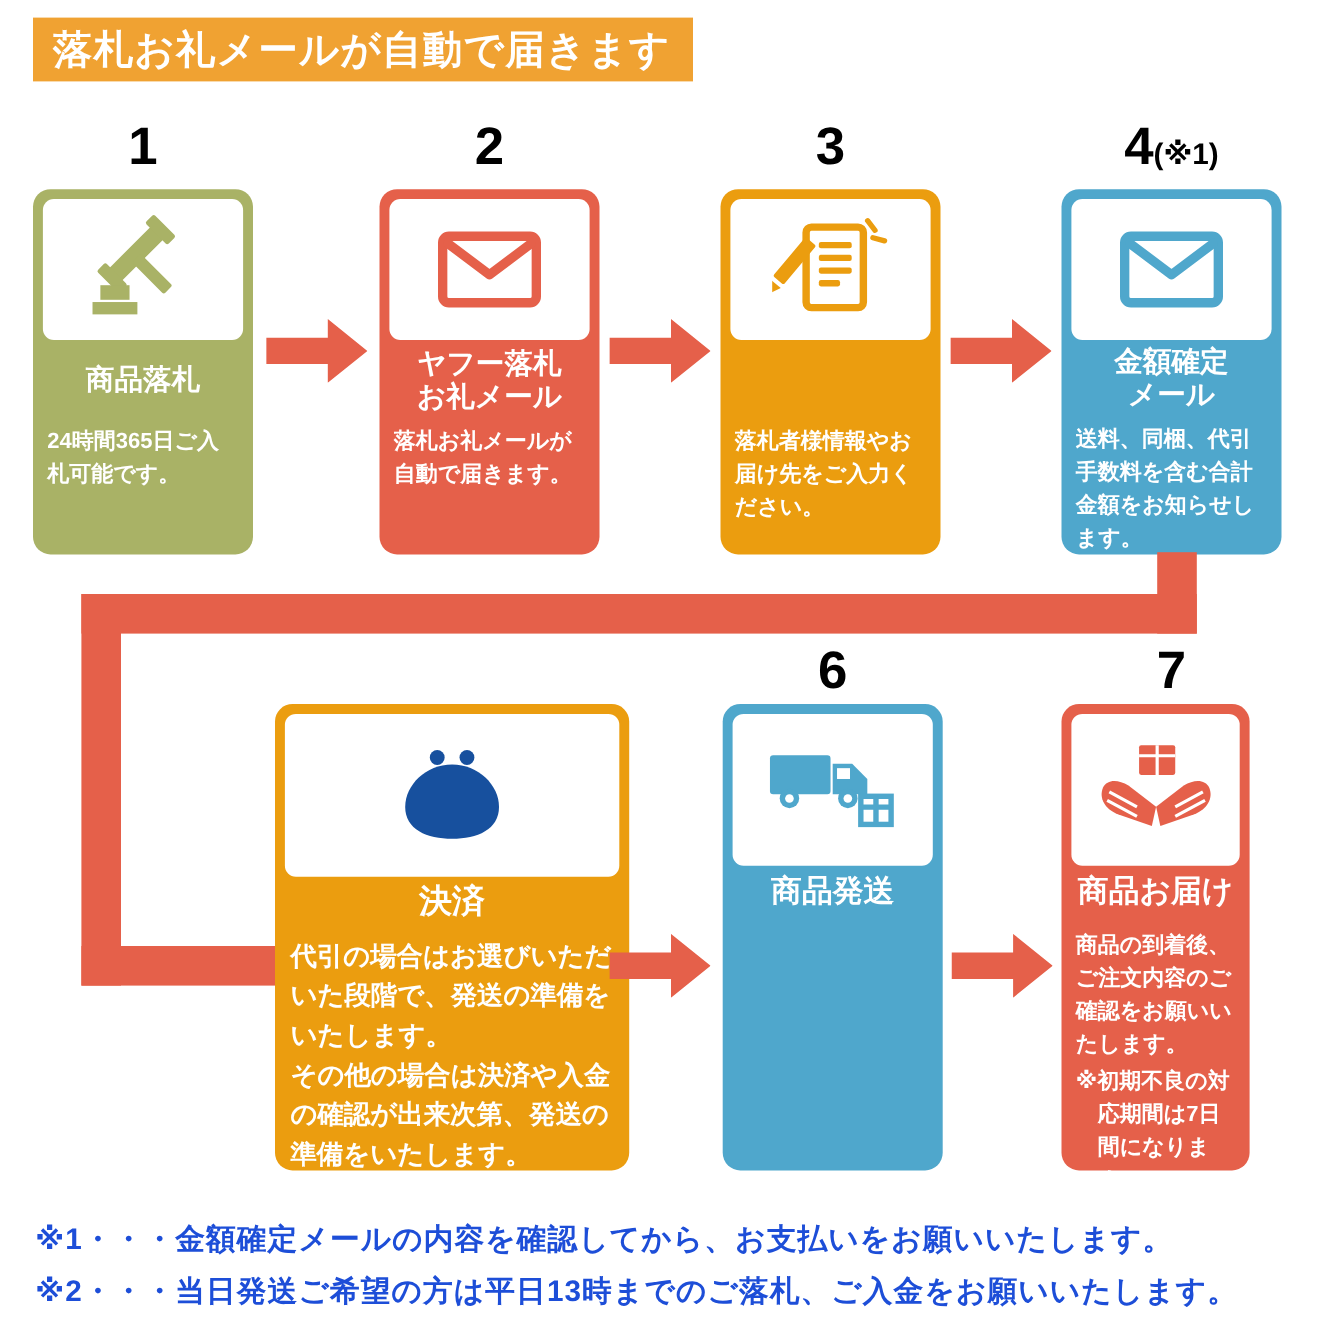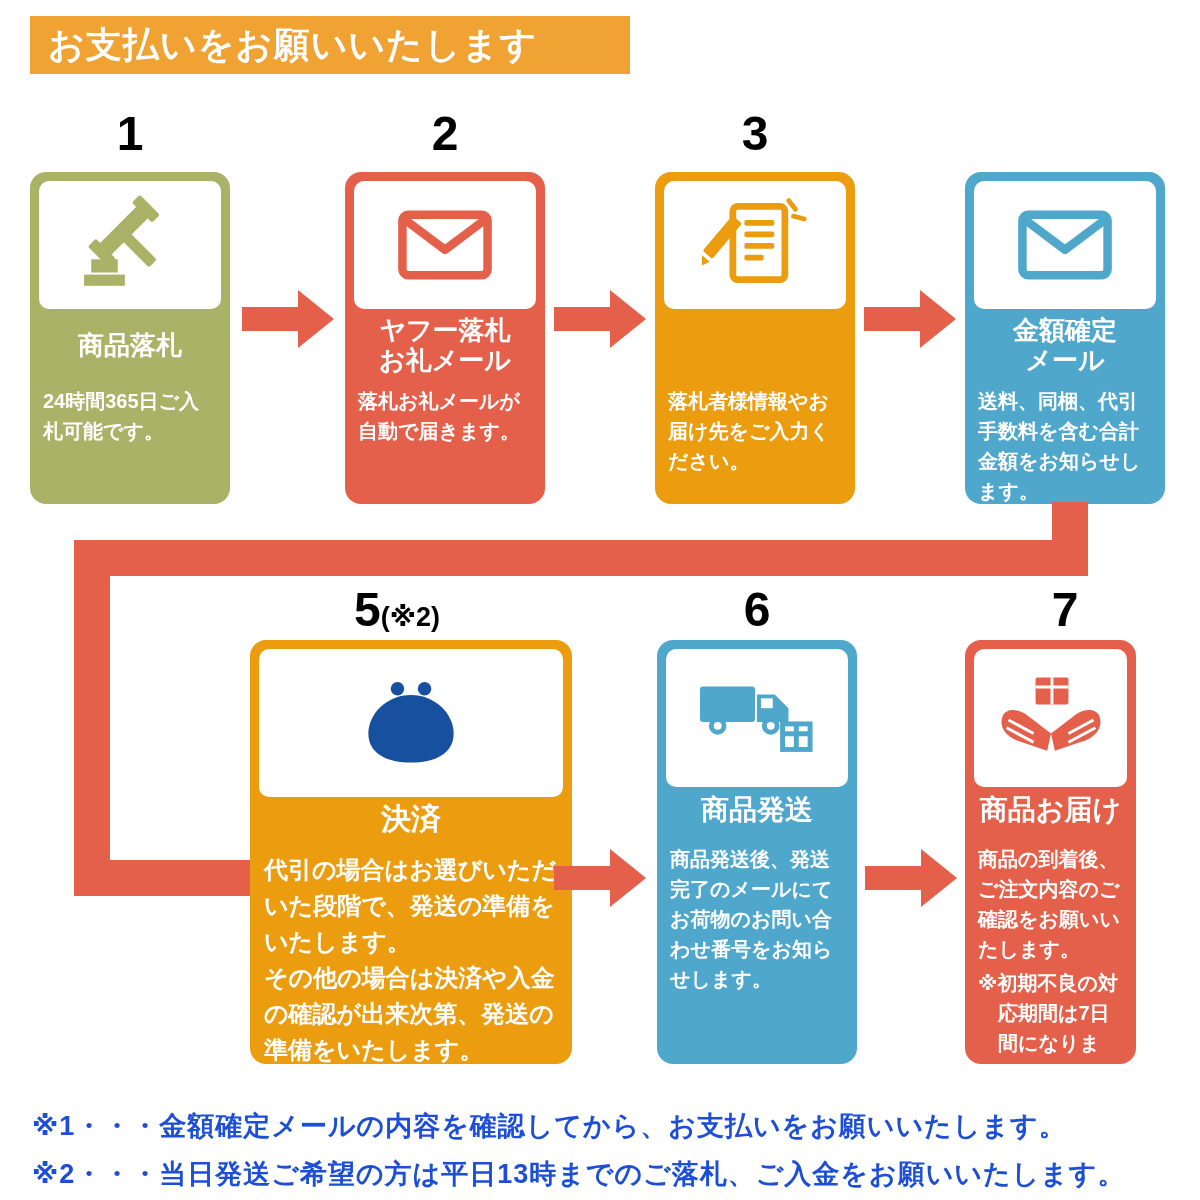--- a/index.html
+++ b/index.html
@@ -27,21 +27,21 @@
   .r1 .icon-box{height:128px;}
   .card-title{position:absolute;left:0;right:0;display:flex;flex-direction:column;align-items:center;
     justify-content:center;color:#fff;font-weight:bold;text-align:right;}
   .r1 .card-title{top:140px;height:68px;font-size:26px;line-height:1.15;}
   .card-desc{position:absolute;left:13px;right:13px;color:#fff;font-weight:bold;font-size:20px;line-height:1.5;}
   .r1 .card-desc{top:214px;}
 
   .card-1{left:30px;background:#A9B266;}   .card-1 .icon-box{color:#A9B266;}
   .card-2{left:345px;background:#E5604A;}  .card-2 .icon-box{color:#E5604A;}
   .card-3{left:655px;background:#EB9D0F;}  .card-3 .icon-box{color:#EB9D0F;}
-  .card-4{left:965px;background:#4FA7CC;}  .card-4 .icon-box{color:#4FA7CC;}
+  .card-4{left:965px;background:#4FA7CC;font-family:Liberation Mono, monospace;}  .card-4 .icon-box{color:#4FA7CC;}
 
   .card-5{left:250px;top:640px;width:322px;height:424px;background:#EB9D0F;}
   .card-5 .icon-box{height:148px;color:#17509E;}
   .card-5 .card-title{top:156px;height:46px;font-size:30px;}
   .card-5 .card-desc{top:212px;left:14px;right:14px;font-size:24px;}
   .card-5 .card-desc .para{margin:0 0 0 0;}
 
   .card-6{left:657px;top:640px;width:200px;height:424px;background:#4FA7CC;}
   .card-6 .icon-box{height:138px;color:#4FA7CC;}
   .card-6 .card-title{top:148px;height:44px;font-size:28px;}
@@ -68,25 +68,26 @@
 
   .note{position:absolute;left:32px;font-size:27px;font-weight:bold;color:#1d4ed8;white-space:nowrap;letter-spacing:1px;}
   .note1{top:1108px;}
   .note2{top:1156px;}
 </style>
 </head>
 <body>
 
 <div class="stage">
 
-  <div class="title-bar">お支払いをお願いいたします</div>
+  <div class="title-bar">落札お礼メールが自動で届きます</div>
 
   <div class="step-num n1"><span>1</span></div>
   <div class="step-num n2"><span>2</span></div>
   <div class="step-num n3"><span>3</span></div>
+  <div class="step-num n4"><span>4</span><span class="suffix">(※1)</span></div>
 
   <div class="card r1 card-1">
     <div class="icon-box">
       <svg viewBox="0 0 100 100" width="102" height="102">
         <g fill="currentColor">
           <g transform="rotate(-45 44 36)">
             <rect x="14" y="28" width="60" height="16" rx="2"></rect>
             <rect x="8" y="22" width="11" height="28" rx="2"></rect>
             <rect x="69" y="22" width="11" height="28" rx="2"></rect>
           </g>
@@ -158,21 +159,20 @@
       </svg></div>
   <div class="arrow a3"><svg viewBox="0 0 92 58" width="92" height="58">
         <polygon points="0,17 56,17 56,0 92,29 56,58 56,41 0,41" fill="currentColor"></polygon>
       </svg></div>
 
   <div class="conn conn-a"></div>
   <div class="conn conn-b"></div>
   <div class="conn conn-c"></div>
   <div class="conn conn-d"></div>
 
-  <div class="step-num n5"><span>5</span><span class="suffix">(※2)</span></div>
   <div class="step-num n6"><span>6</span></div>
   <div class="step-num n7"><span>7</span></div>
 
   <div class="card card-5">
     <div class="icon-box">
       <svg viewBox="0 0 100 84" width="104" height="88">
         <g fill="currentColor">
           <circle cx="37" cy="9" r="6.5"></circle>
           <circle cx="63" cy="9" r="6.5"></circle>
           <path d="M50 15 C27 15 9 33 9 52 C9 72 28 80 50 80 C72 80 91 72 91 52 C91 33 73 15 50 15 Z"></path>
@@ -202,21 +202,20 @@
         <circle cx="74" cy="50" r="4" fill="#fff"></circle>
         <g fill="none" stroke="currentColor" stroke-width="5">
           <rect x="86" y="48" width="28" height="26"></rect>
           <path d="M100 48 v26 M86 58 h28"></path>
         </g>
       </svg>
     </div>
     <div class="card-title">
         <span>商品発送</span>
       </div>
-    <div class="card-desc">商品発送後、発送完了のメールにてお荷物のお問い合わせ番号をお知らせします。</div>
   </div>
 
   <div class="card card-7">
     <div class="icon-box">
       <svg viewBox="0 0 120 92" width="116" height="90">
         <g fill="currentColor">
           <rect x="44" y="4" width="34" height="28" rx="2"></rect>
           <path d="M10 44 C6 54 12 64 24 69 L56 80 L60 62 L34 42 C24 36 14 36 10 44 Z"></path>
           <path d="M110 44 C114 54 108 64 96 69 L64 80 L60 62 L86 42 C96 36 106 36 110 44 Z"></path>
         </g>

